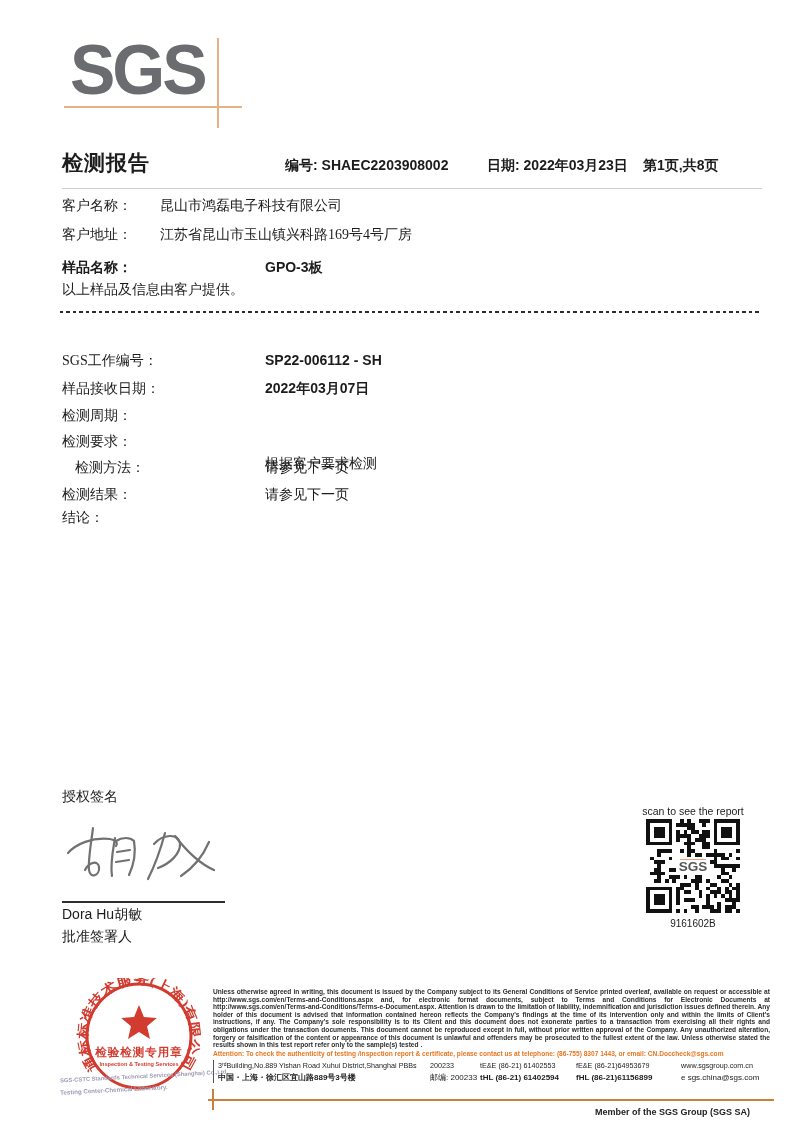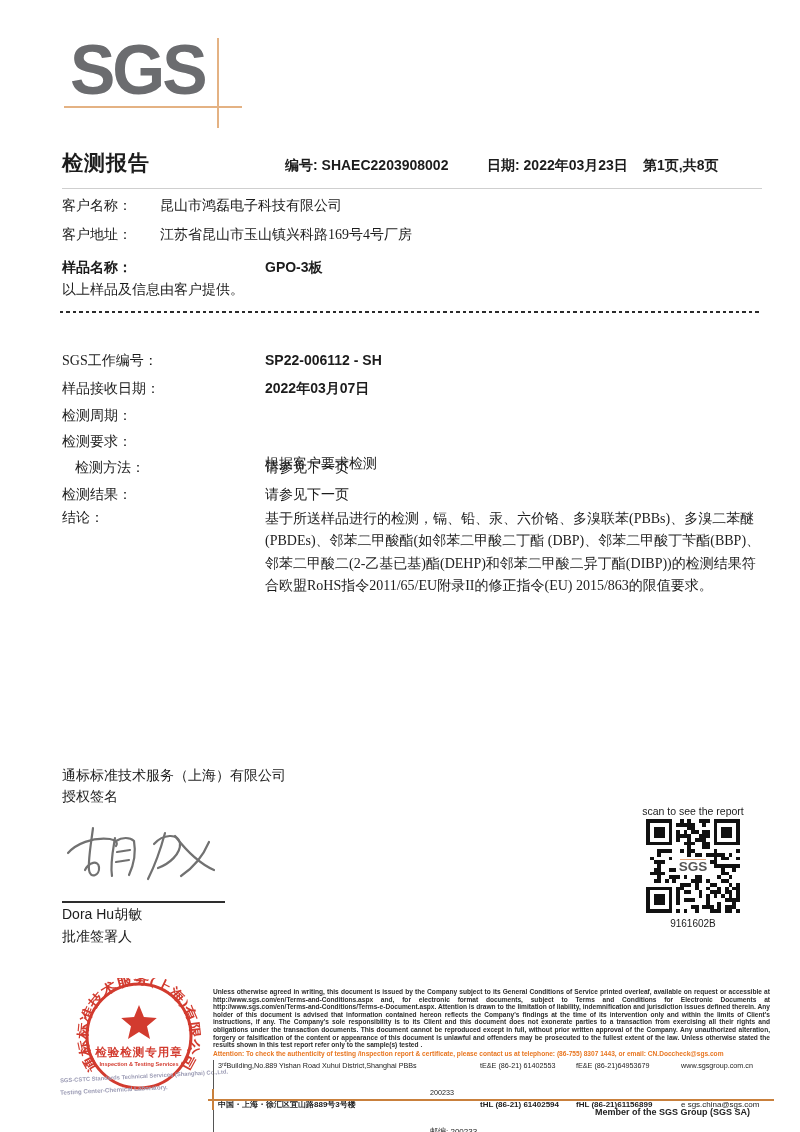--- a/index.html
+++ b/index.html
@@ -34,21 +34,21 @@
   
   .stamp-sub{position:absolute;left:60px;color:#9c9cb5;font-weight:600;white-space:nowrap;
              font-family:"Liberation Sans","DejaVu Sans",sans-serif;transform:rotate(-3deg);}
   
   .foot{position:absolute;left:213px;top:988px;width:557px;
         font-family:"Liberation Sans","DejaVu Sans",sans-serif;}
   .legal{font-size:6.6px;line-height:7.6px;text-align:justify;font-weight:600;color:#2e2e2e;}
   .attn{font-size:6.6px;line-height:7.6px;font-weight:700;color:#e87722;margin-top:1px;}
   .addr{margin-top:3px;border-left:1px solid #555;padding-left:4px;color:#222;}
   .addr-row{display:flex;align-items:flex-start;line-height:11.5px;}
-  .a-c1{width:212px;} .a-c2{width:50px;margin-top:27px;} .a-c3{width:96px;} .a-c4{width:105px;} .a-c5{flex:1;}
+  .a-c1{width:212px;} .a-c2{width:50px;} .a-c3{width:96px;} .a-c4{width:105px;} .a-c5{flex:1;}
   .r1{font-size:7.2px;font-weight:500;}
   .r2{font-size:8px;font-weight:700;}
   .foot-rule{position:absolute;left:208px;top:1099px;width:566px;height:2px;background:#c9803c;}
   .foot-tick{position:absolute;left:212px;top:1089px;width:2px;height:21px;background:#c9803c;}
   .member{position:absolute;left:420px;top:1107px;width:330px;text-align:right;font-size:9px;
           font-weight:600;font-family:"Liberation Sans","DejaVu Sans",sans-serif;color:#222;}
 </style>
 </head>
 <body>
 
@@ -80,23 +80,21 @@
   <div class="val val-b" style="left:265px;top:380px;">2022年03月07日</div>
   <div class="lbl" style="top:407px;">检测周期：</div>
   <div class="lbl" style="top:433px;">检测要求：</div>
   <div class="val" style="left:265px;top:433px;margin-top:22px;">根据客户要求检测</div>
   <div class="lbl" style="top:459px;margin-left:13px;">检测方法：</div>
   <div class="val" style="left:265px;top:459px;">请参见下一页</div>
   <div class="lbl" style="top:486px;">检测结果：</div>
   <div class="val" style="left:265px;top:486px;">请参见下一页</div>
 
   <div class="lbl" style="top:509px;">结论：</div>
-  <div class="para">基于所送样品进行的检测，镉、铅、汞、六价铬、多溴联苯(PBBs)、多溴二苯醚(PBDEs)、邻苯二甲酸酯(如邻苯二甲酸二丁酯 (DBP)、邻苯二甲酸丁苄酯(BBP)、邻苯二甲酸二(2-乙基已基)酯(DEHP)和邻苯二甲酸二异丁酯(DIBP))的检测结果符合欧盟RoHS指令2011/65/EU附录II的修正指令(EU) 2015/863的限值要求。</div>
-
-  <div class="lbl" style="top:767px;">通标标准技术服务（上海）有限公司</div>
+
   <div class="lbl" style="top:788px;">授权签名</div>
 
   <svg class="abs" style="left:62px;top:813px;" width="178" height="88" viewBox="0 0 178 88">
     <g fill="none" stroke="#5e5e5e" stroke-width="2.2" stroke-linecap="round" opacity="0.88">
       <path d="M6,40 C14,31 30,24 48,26 C54,27 56,30 54,33"></path>
       <path d="M31,15 C29,31 26,47 27,57 C28,66 38,63 37,54 C36,47 27,49 23,57"></path>
       <path d="M53,25 C51,37 48,51 50,63"></path>
       <path d="M54,28 C60,24 68,24 72,28 C74,39 72,51 67,62"></path>
       <path d="M55,39 L68,37"></path>
       <path d="M54,49 L67,47"></path>

